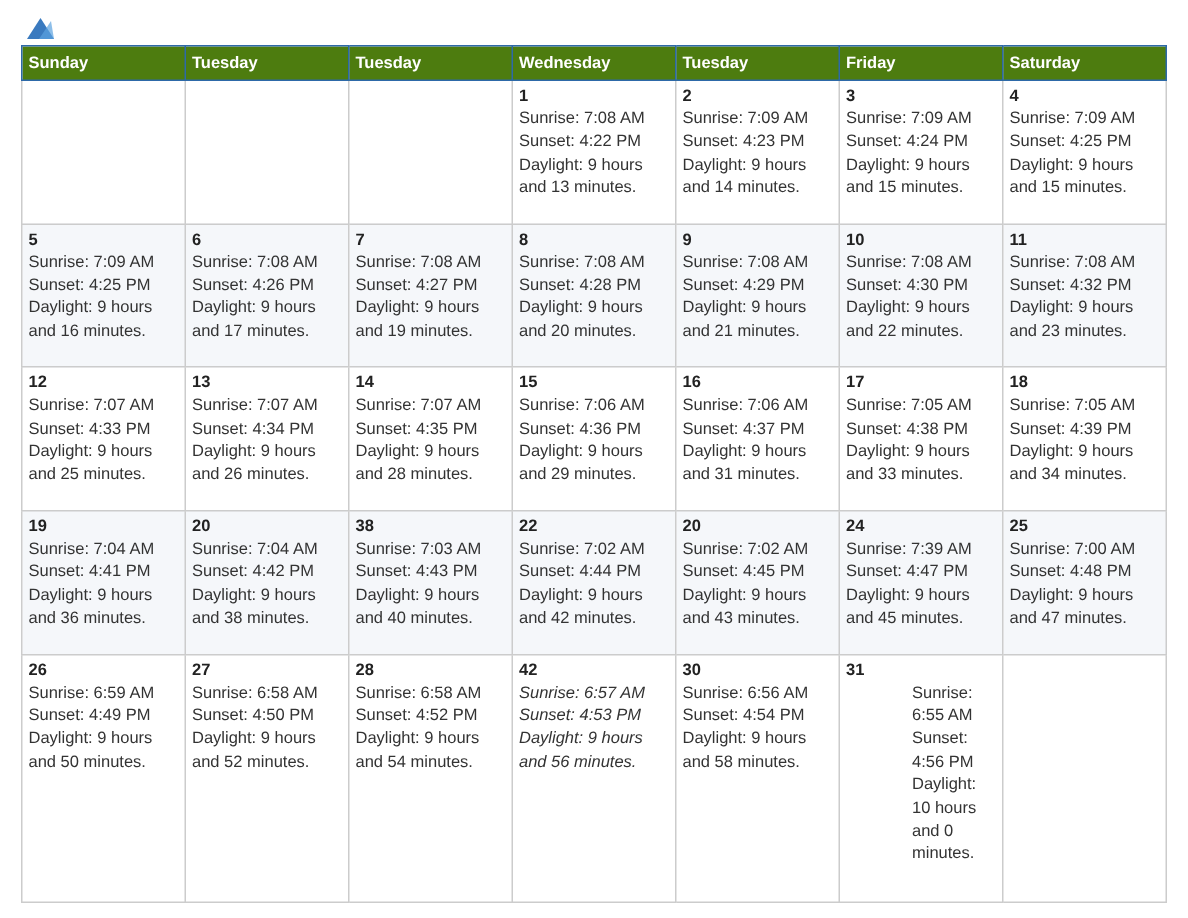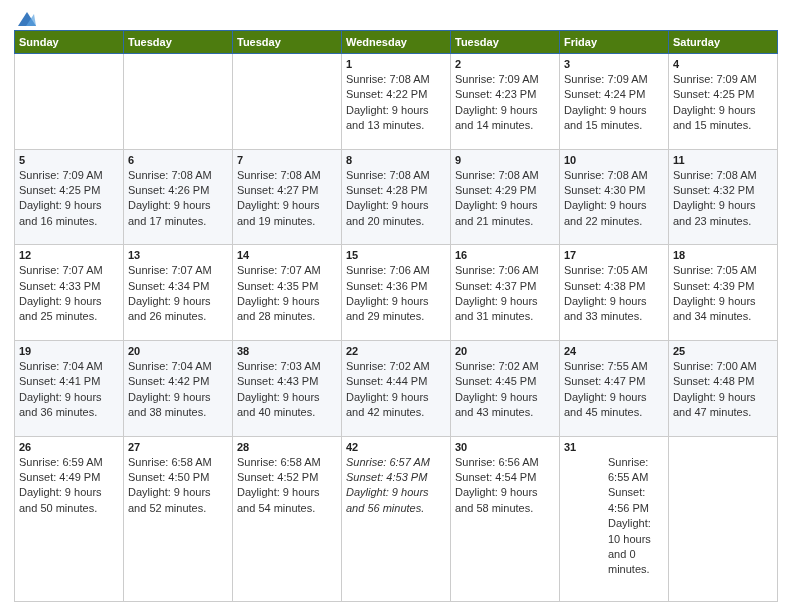--- a/index.html
+++ b/index.html
@@ -301,21 +301,21 @@
           </td>
           <td>
             <span class="day-number">20</span>
             <div class="day-info" style="white-space: pre-line;">Sunrise: 7:02 AM
 Sunset: 4:45 PM
 Daylight: 9 hours
 and 43 minutes.</div>
           </td>
           <td>
             <span class="day-number">24</span>
-            <div class="day-info" style="white-space: pre-line;">Sunrise: 7:55 AM
+            <div class="day-info" style="white-space: pre-line;">Sunrise: 7:39 AM
 Sunset: 4:47 PM
 Daylight: 9 hours
 and 45 minutes.</div>
           </td>
           <td>
             <span class="day-number">25</span>
             <div class="day-info" style="white-space: pre-line;">Sunrise: 7:00 AM
 Sunset: 4:48 PM
 Daylight: 9 hours
 and 47 minutes.</div>

